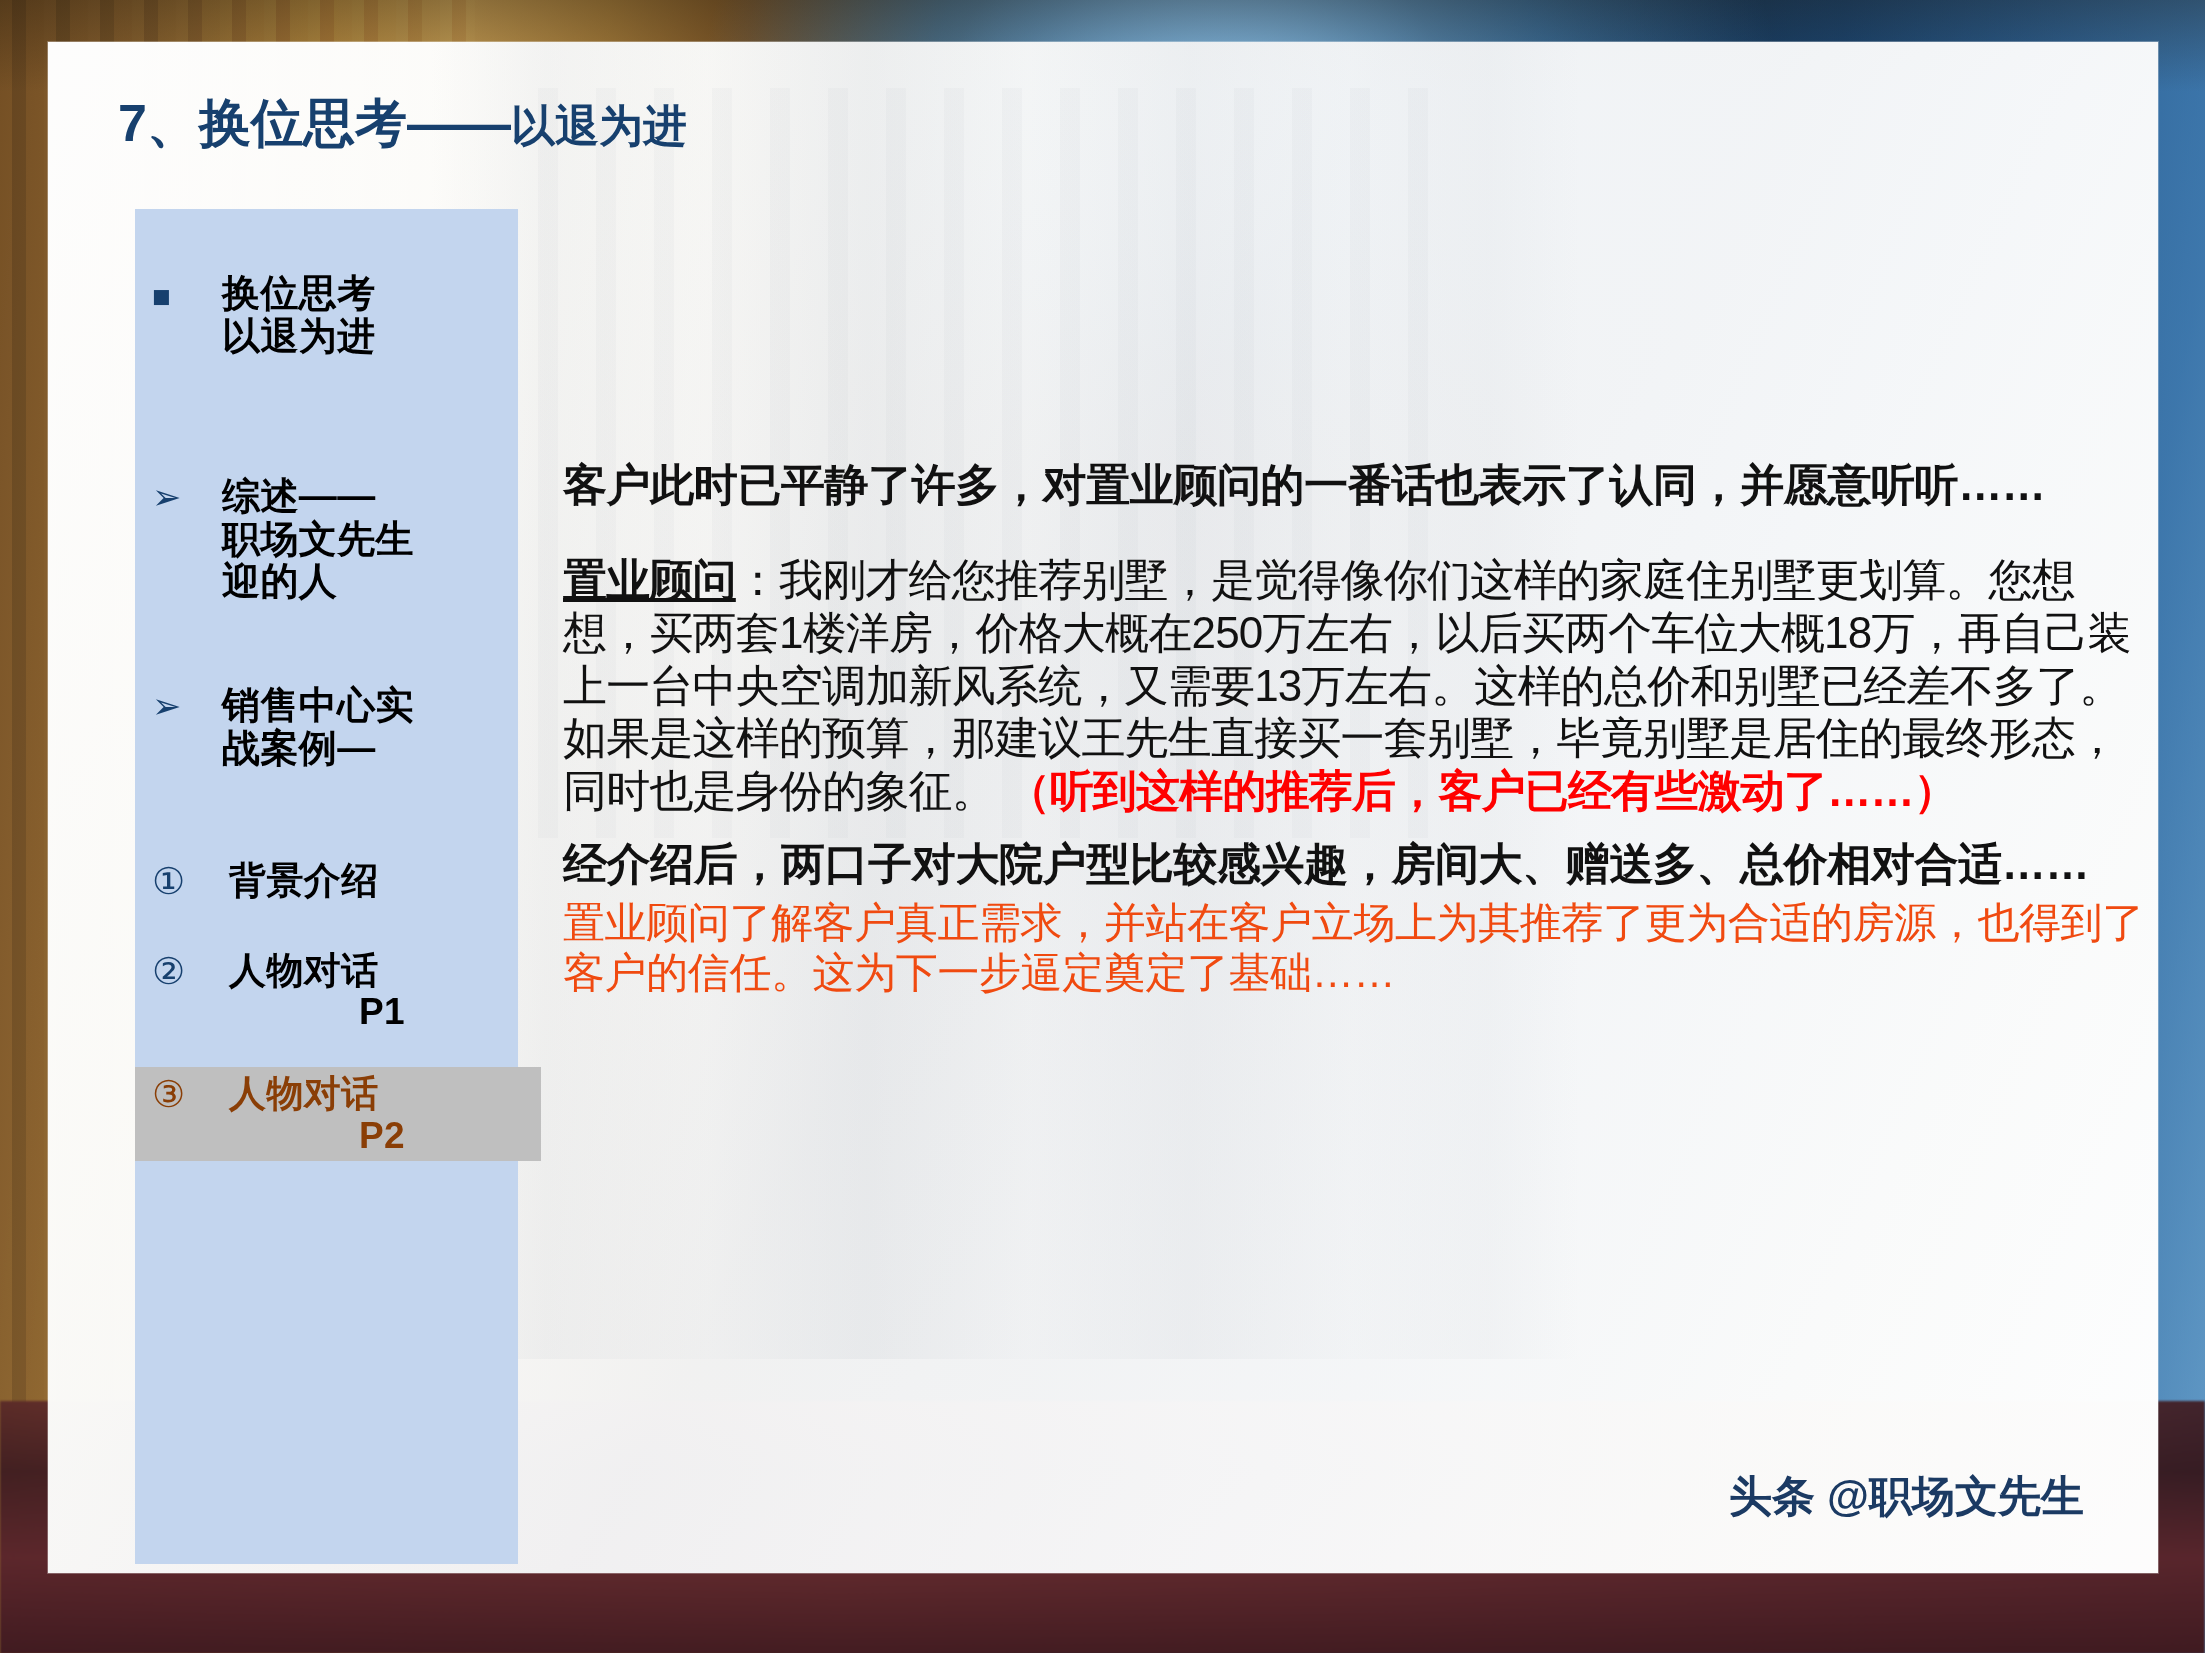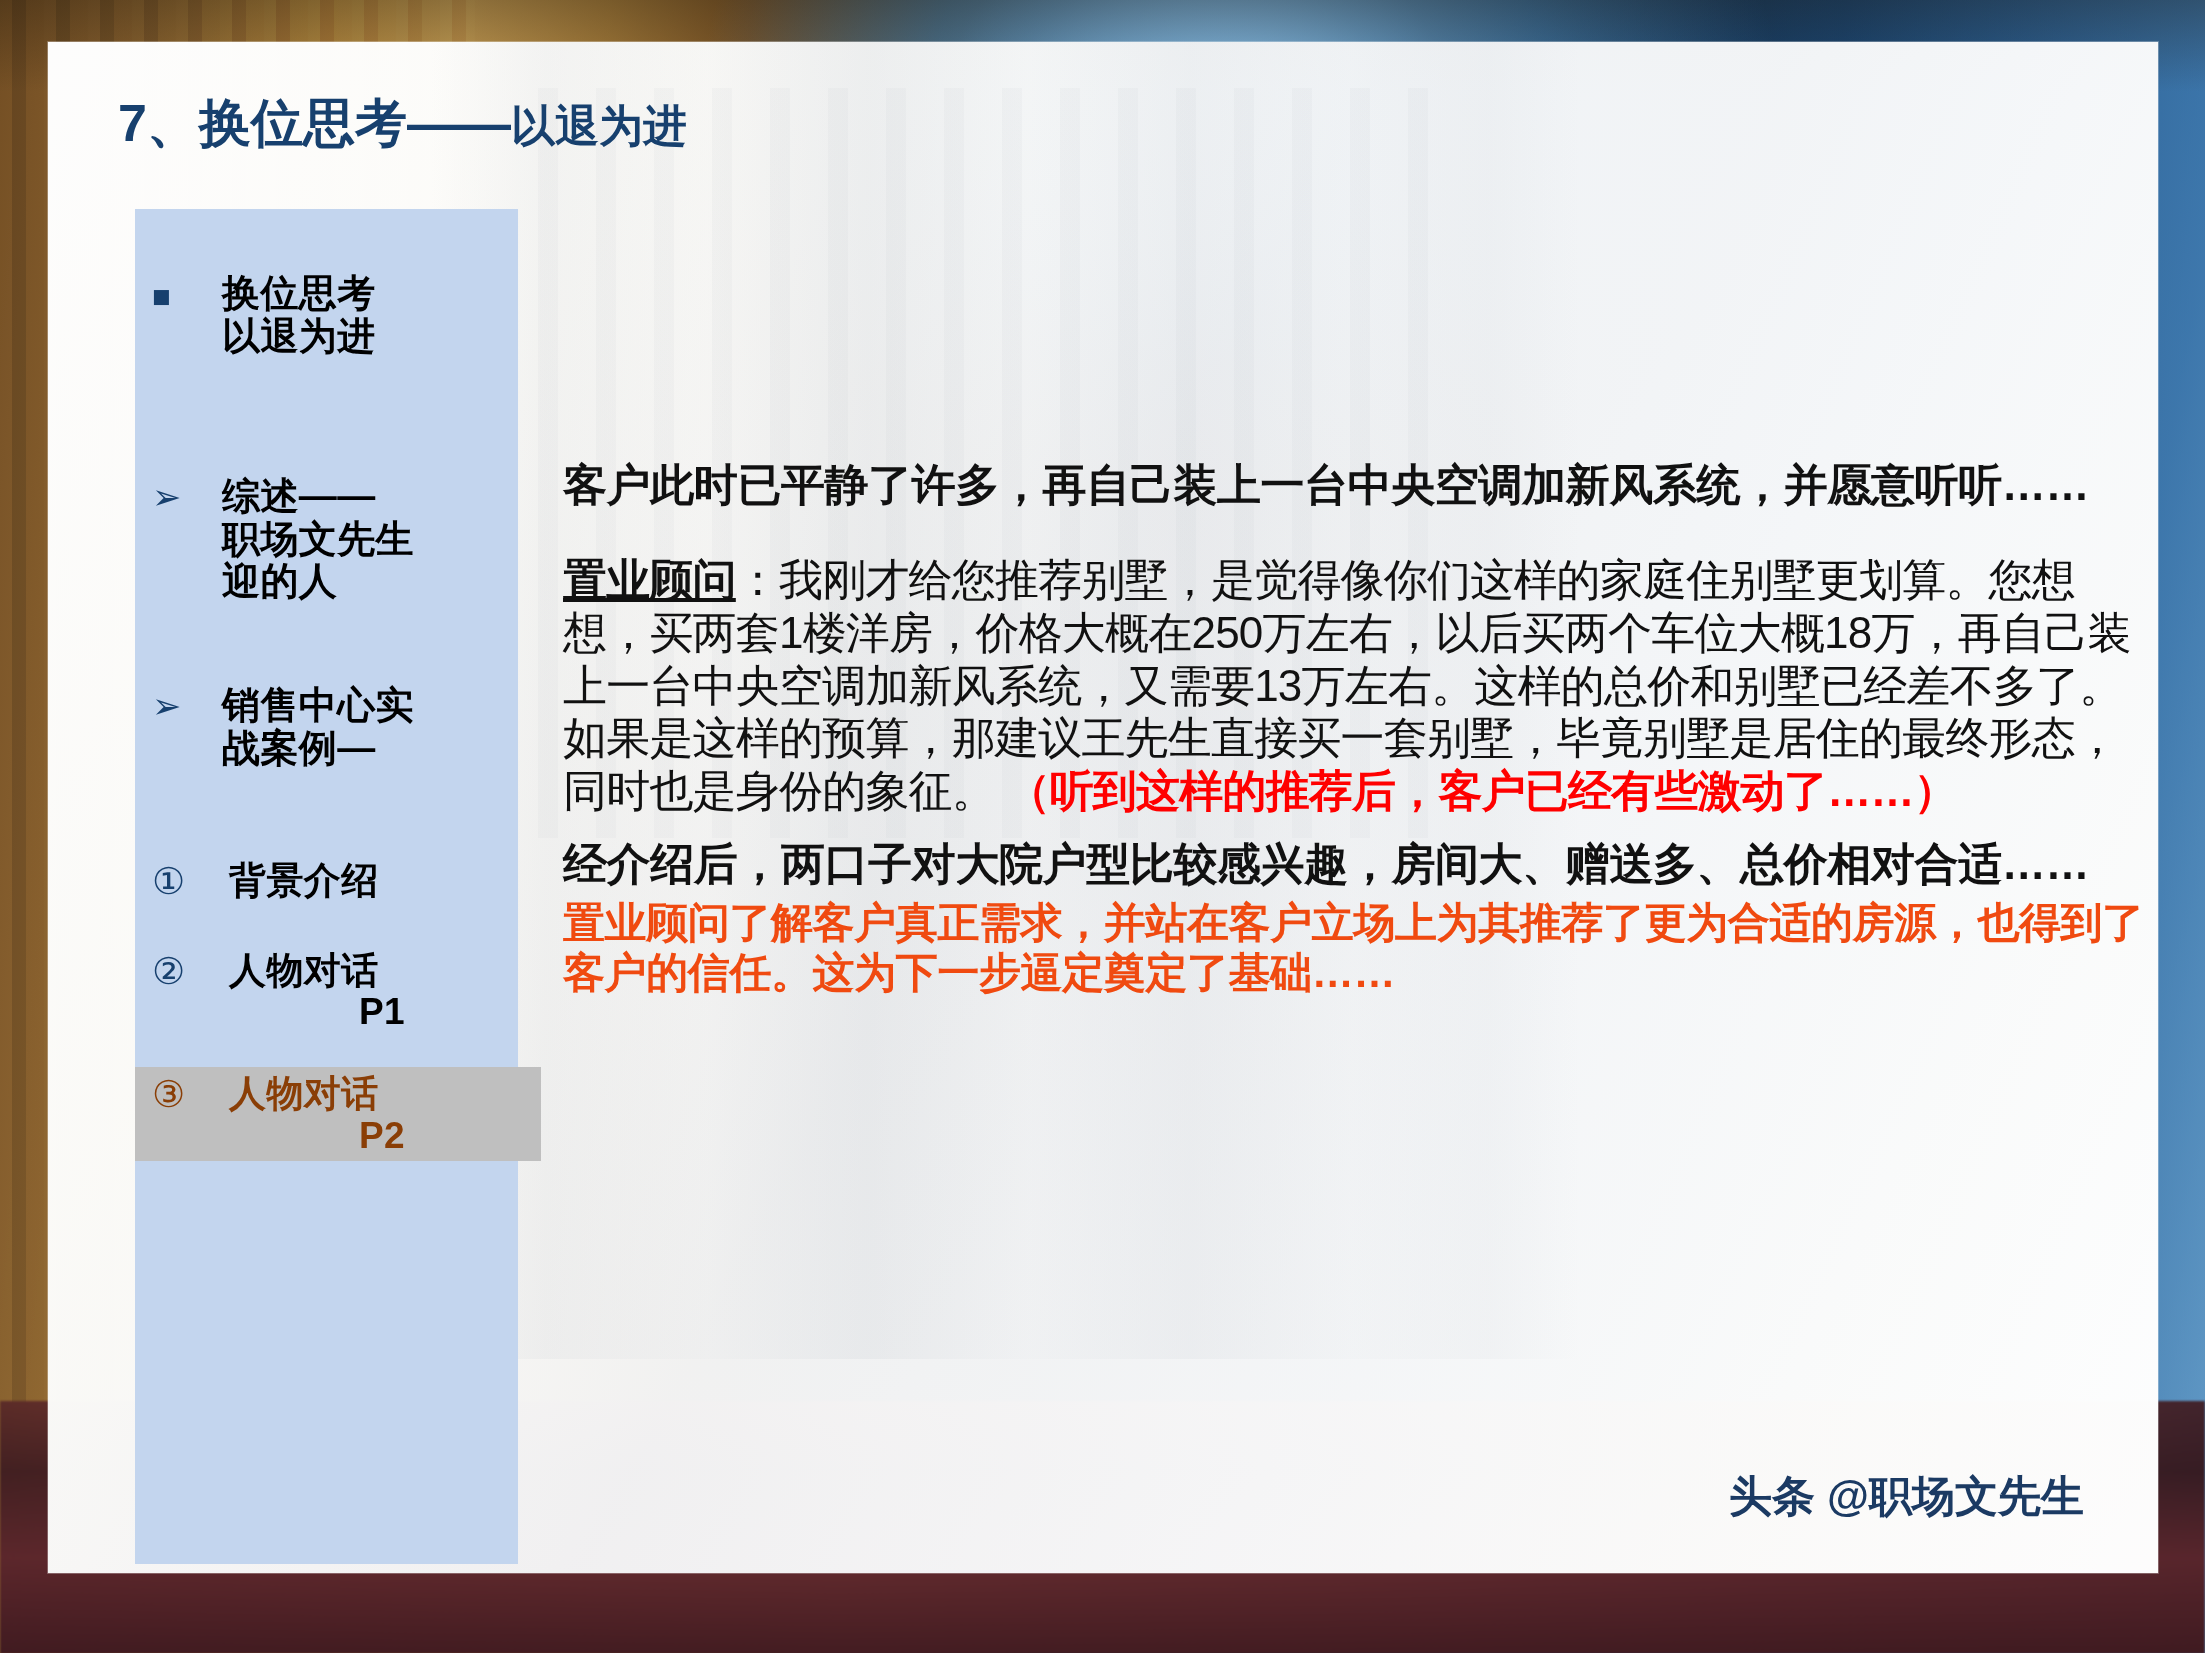--- a/index.html
+++ b/index.html
@@ -123,21 +123,21 @@
     font-size:44px;line-height:1.20;font-weight:normal;letter-spacing:-0.8px;
     margin-top:44px;
   }
   .p-body .who{font-weight:bold;text-decoration:underline;text-underline-offset:3.1px;margin-top:48px;}
   .p-body .red{color:#FF0000;font-weight:bold;}
   .p-sum{
     font-size:44px;line-height:1.18;font-weight:bold;letter-spacing:-0.4px;
     margin-top:20px;
   }
   .p-final{
-    font-size:42px;line-height:1.20;font-weight:bold;letter-spacing:-0.4px;
+    font-size:42px;line-height:1.20;font-weight:normal;letter-spacing:-0.4px;
     color:#F04A10;margin-top:7.7px;
   }
 
   
   #watermark{
     position:absolute;right:74px;bottom:47px;
     color:#1B3A63;font-weight:bold;font-size:43px;white-space:nowrap;
   }
 </style>
 </head>
@@ -204,21 +204,21 @@
       <div class="nav-text">
         <div>人物对话</div>
         <div class="ctr">P2</div>
       </div>
     </div>
 
   </div>
 
   <div id="content">
 
-    <p class="para p-lead">客户此时已平静了许多，再自己装上一台中央空调加新风系统，并愿意听听……</p>
+    <p class="para p-lead">客户此时已平静了许多，对置业顾问的一番话也表示了认同，并愿意听听……</p>
 
     <p class="para p-body">
       <span class="who">置业顾问</span><span>：</span><span>我刚才给您推荐别墅，是觉得像你们这样的家庭住别墅更划算。您想想，买两套1楼洋房，价格大概在250万左右，以后买两个车位大概18万，再自己装上一台中央空调加新风系统，又需要13万左右。这样的总价和别墅已经差不多了。如果是这样的预算，那建议王先生直接买一套别墅，毕竟别墅是居住的最终形态，同时也是身份的象征。</span>
       <span class="red">（听到这样的推荐后，客户已经有些激动了……）</span>
     </p>
 
     <p class="para p-sum">经介绍后，两口子对大院户型比较感兴趣，房间大、赠送多、总价相对合适……</p>
 
     <p class="para p-final">置业顾问了解客户真正需求，并站在客户立场上为其推荐了更为合适的房源，也得到了客户的信任。这为下一步逼定奠定了基础……</p>
 

